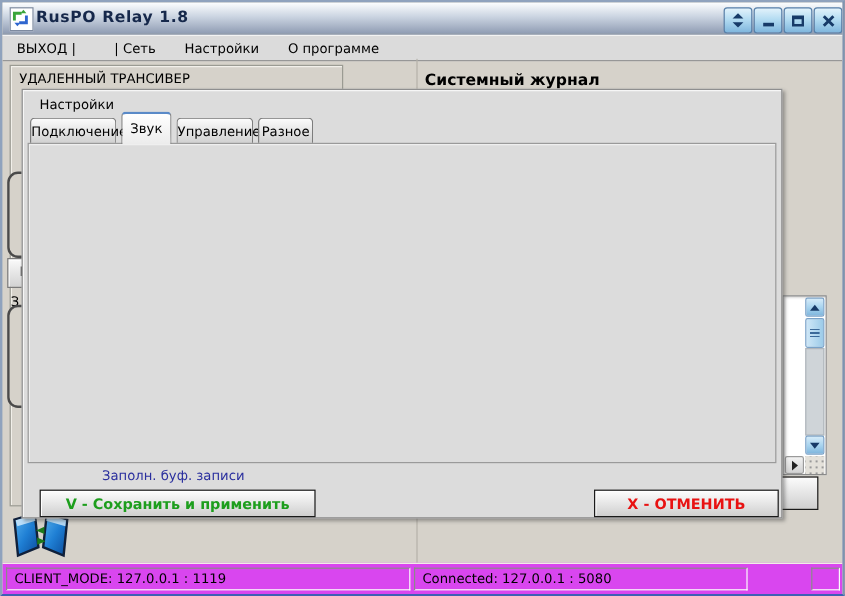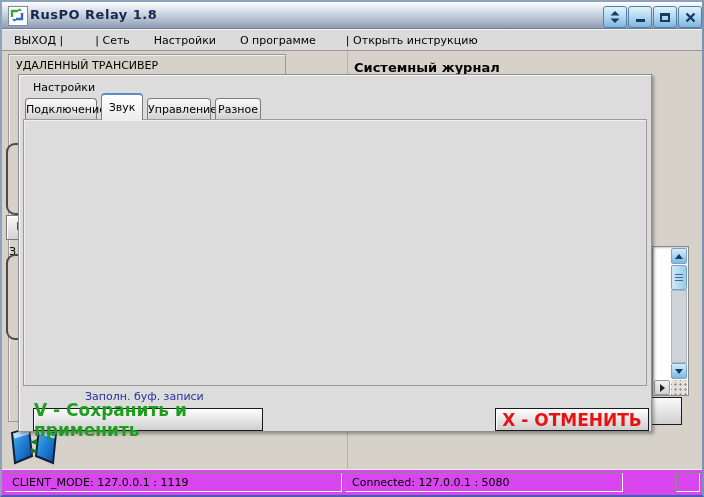--- a/index.html
+++ b/index.html
@@ -81,21 +81,21 @@
   .ticks::before,.ticks::after{content:"";position:absolute;top:-1px;width:1px;height:8px;background:#4a4a4a;}
   .ticks::before{left:-2px;} .ticks::after{right:-1px;}
   
   .checkbox{width:13px;height:13px;background:#fff;border:1px solid #7a8a9a;
     box-shadow:inset 1px 1px 0 #cfdae4;box-sizing:border-box;cursor:pointer;}
   .checkbox .check{position:absolute;left:0px;top:-3px;font-size:13px;font-weight:bold;color:#17a2e6;}
   
   .blue-note{color:#2a2f9e;margin-left:44px;}
   .dlg-btn{border:1px solid #1a1a1a;background:linear-gradient(180deg,#fdfdfd 0%,#e4e4e4 55%,#cfcfcf 100%);
     box-shadow:inset 1px 1px 0 #fff;display:flex;align-items:center;justify-content:center;
-    font-size:17px;font-weight:bold;cursor:pointer;box-sizing:border-box;}
+    font-size:12px;font-weight:bold;cursor:pointer;box-sizing:border-box;}
   .partial-btn{left:648px;top:395px;width:32px;height:28px;border:1px solid #1a1a1a;
     background:linear-gradient(180deg,#fbfbfb,#cfcfcf);z-index:5;box-sizing:border-box;}
   
   .statusbar{left:0;top:467px;width:700px;height:26px;background:#d946ef;border-top:1px solid #f0ede6;}
   .sb-panel{position:absolute;top:3px;height:19px;border:1px solid;border-color:#8a8a8a #fbfbfb #fbfbfb #8a8a8a;
     display:flex;align-items:center;padding:0 6px;box-sizing:border-box;white-space:nowrap;}
 </style>
 </head>
 <body>
 
@@ -128,21 +128,20 @@
         <path d="M1.5 1.5 L9.5 9.5 M9.5 1.5 L1.5 9.5" stroke="#173a68" stroke-width="2.4"></path>
       </svg>
     </div>
   </div>
 
   <div class="abs menubar">
     <span class="menu-item">ВЫХОД |</span>
     <span class="menu-item" style="margin-left:8px">| Сеть</span>
     <span class="menu-item">Настройки</span>
     <span class="menu-item">О программе</span>
-    <span class="menu-item" style="margin-left:6px">| Открыть инструкцию</span>
   </div>
 
   <div class="abs v-div"></div>
   <div class="abs bg-group"></div>
   <div class="abs bg-group-title lbl">УДАЛЕННЫЙ ТРАНСИВЕР</div>
   <div class="abs log-title lbl">Системный журнал</div>
 
   <div class="abs round-frag" style="left:4px;top:141px;width:44px;height:68px"></div>
   <div class="abs frag-btn">Р</div>
   <div class="abs frag-lbl lbl">З</div>

